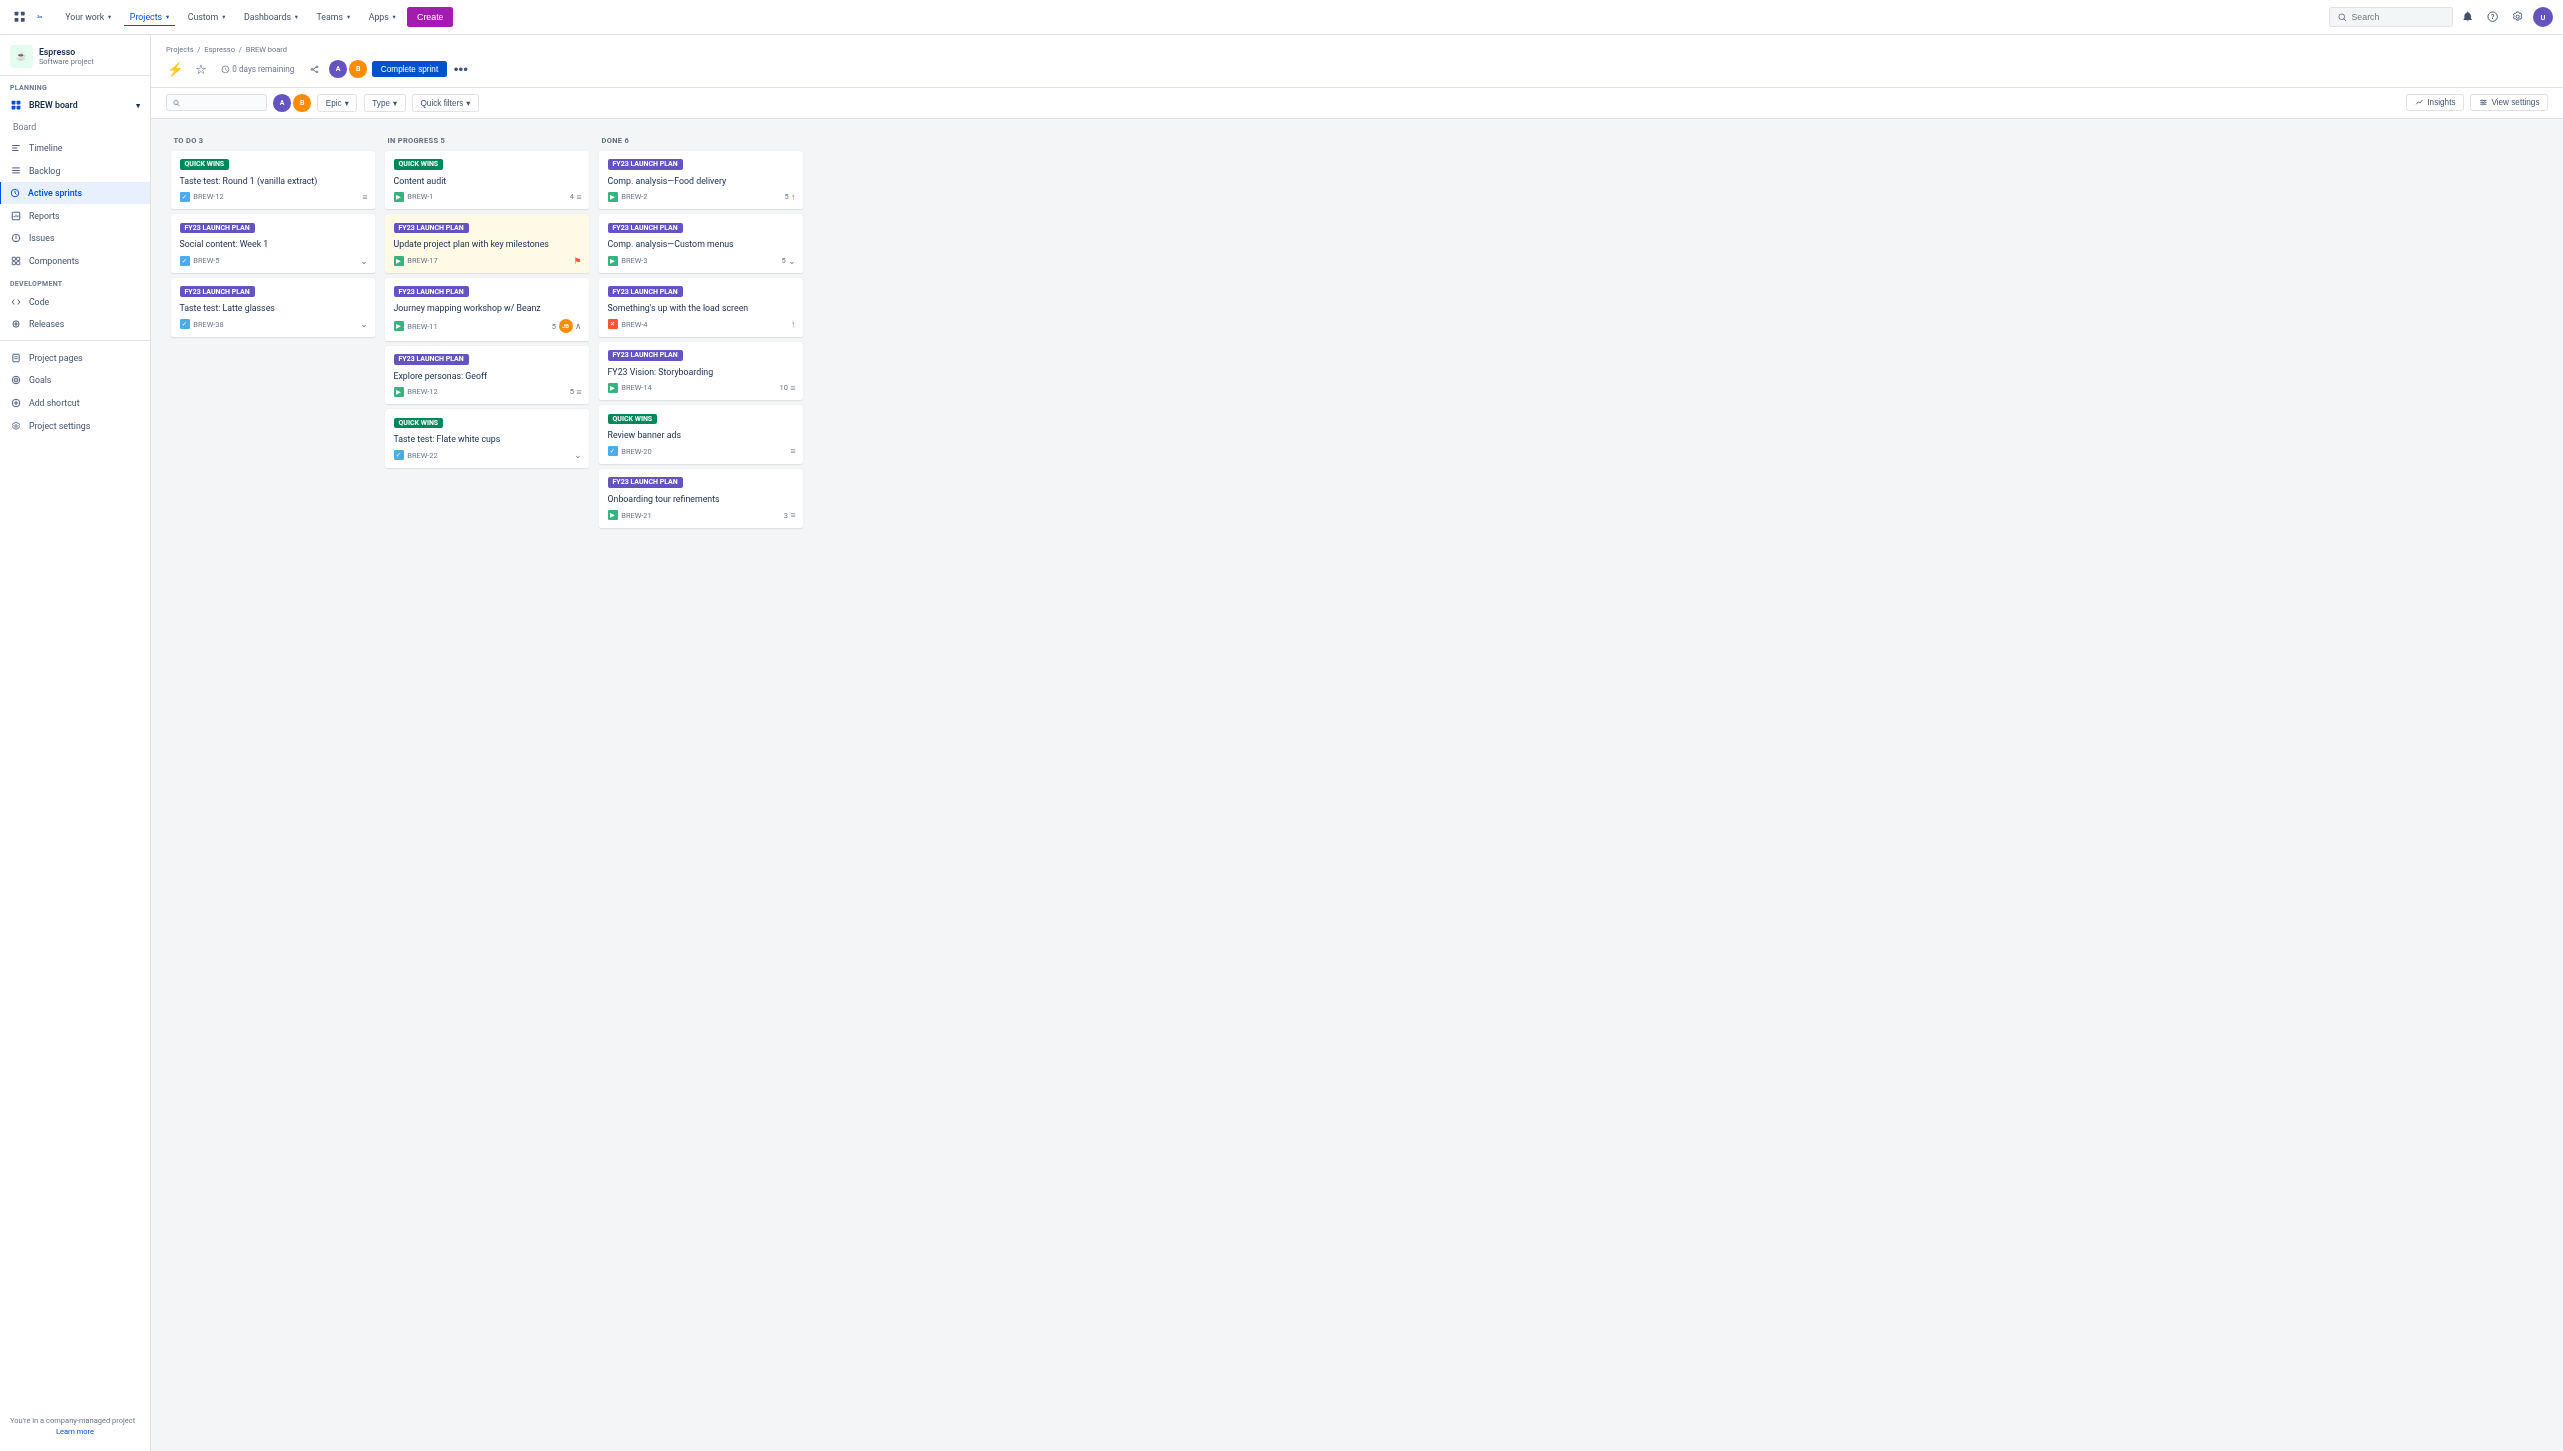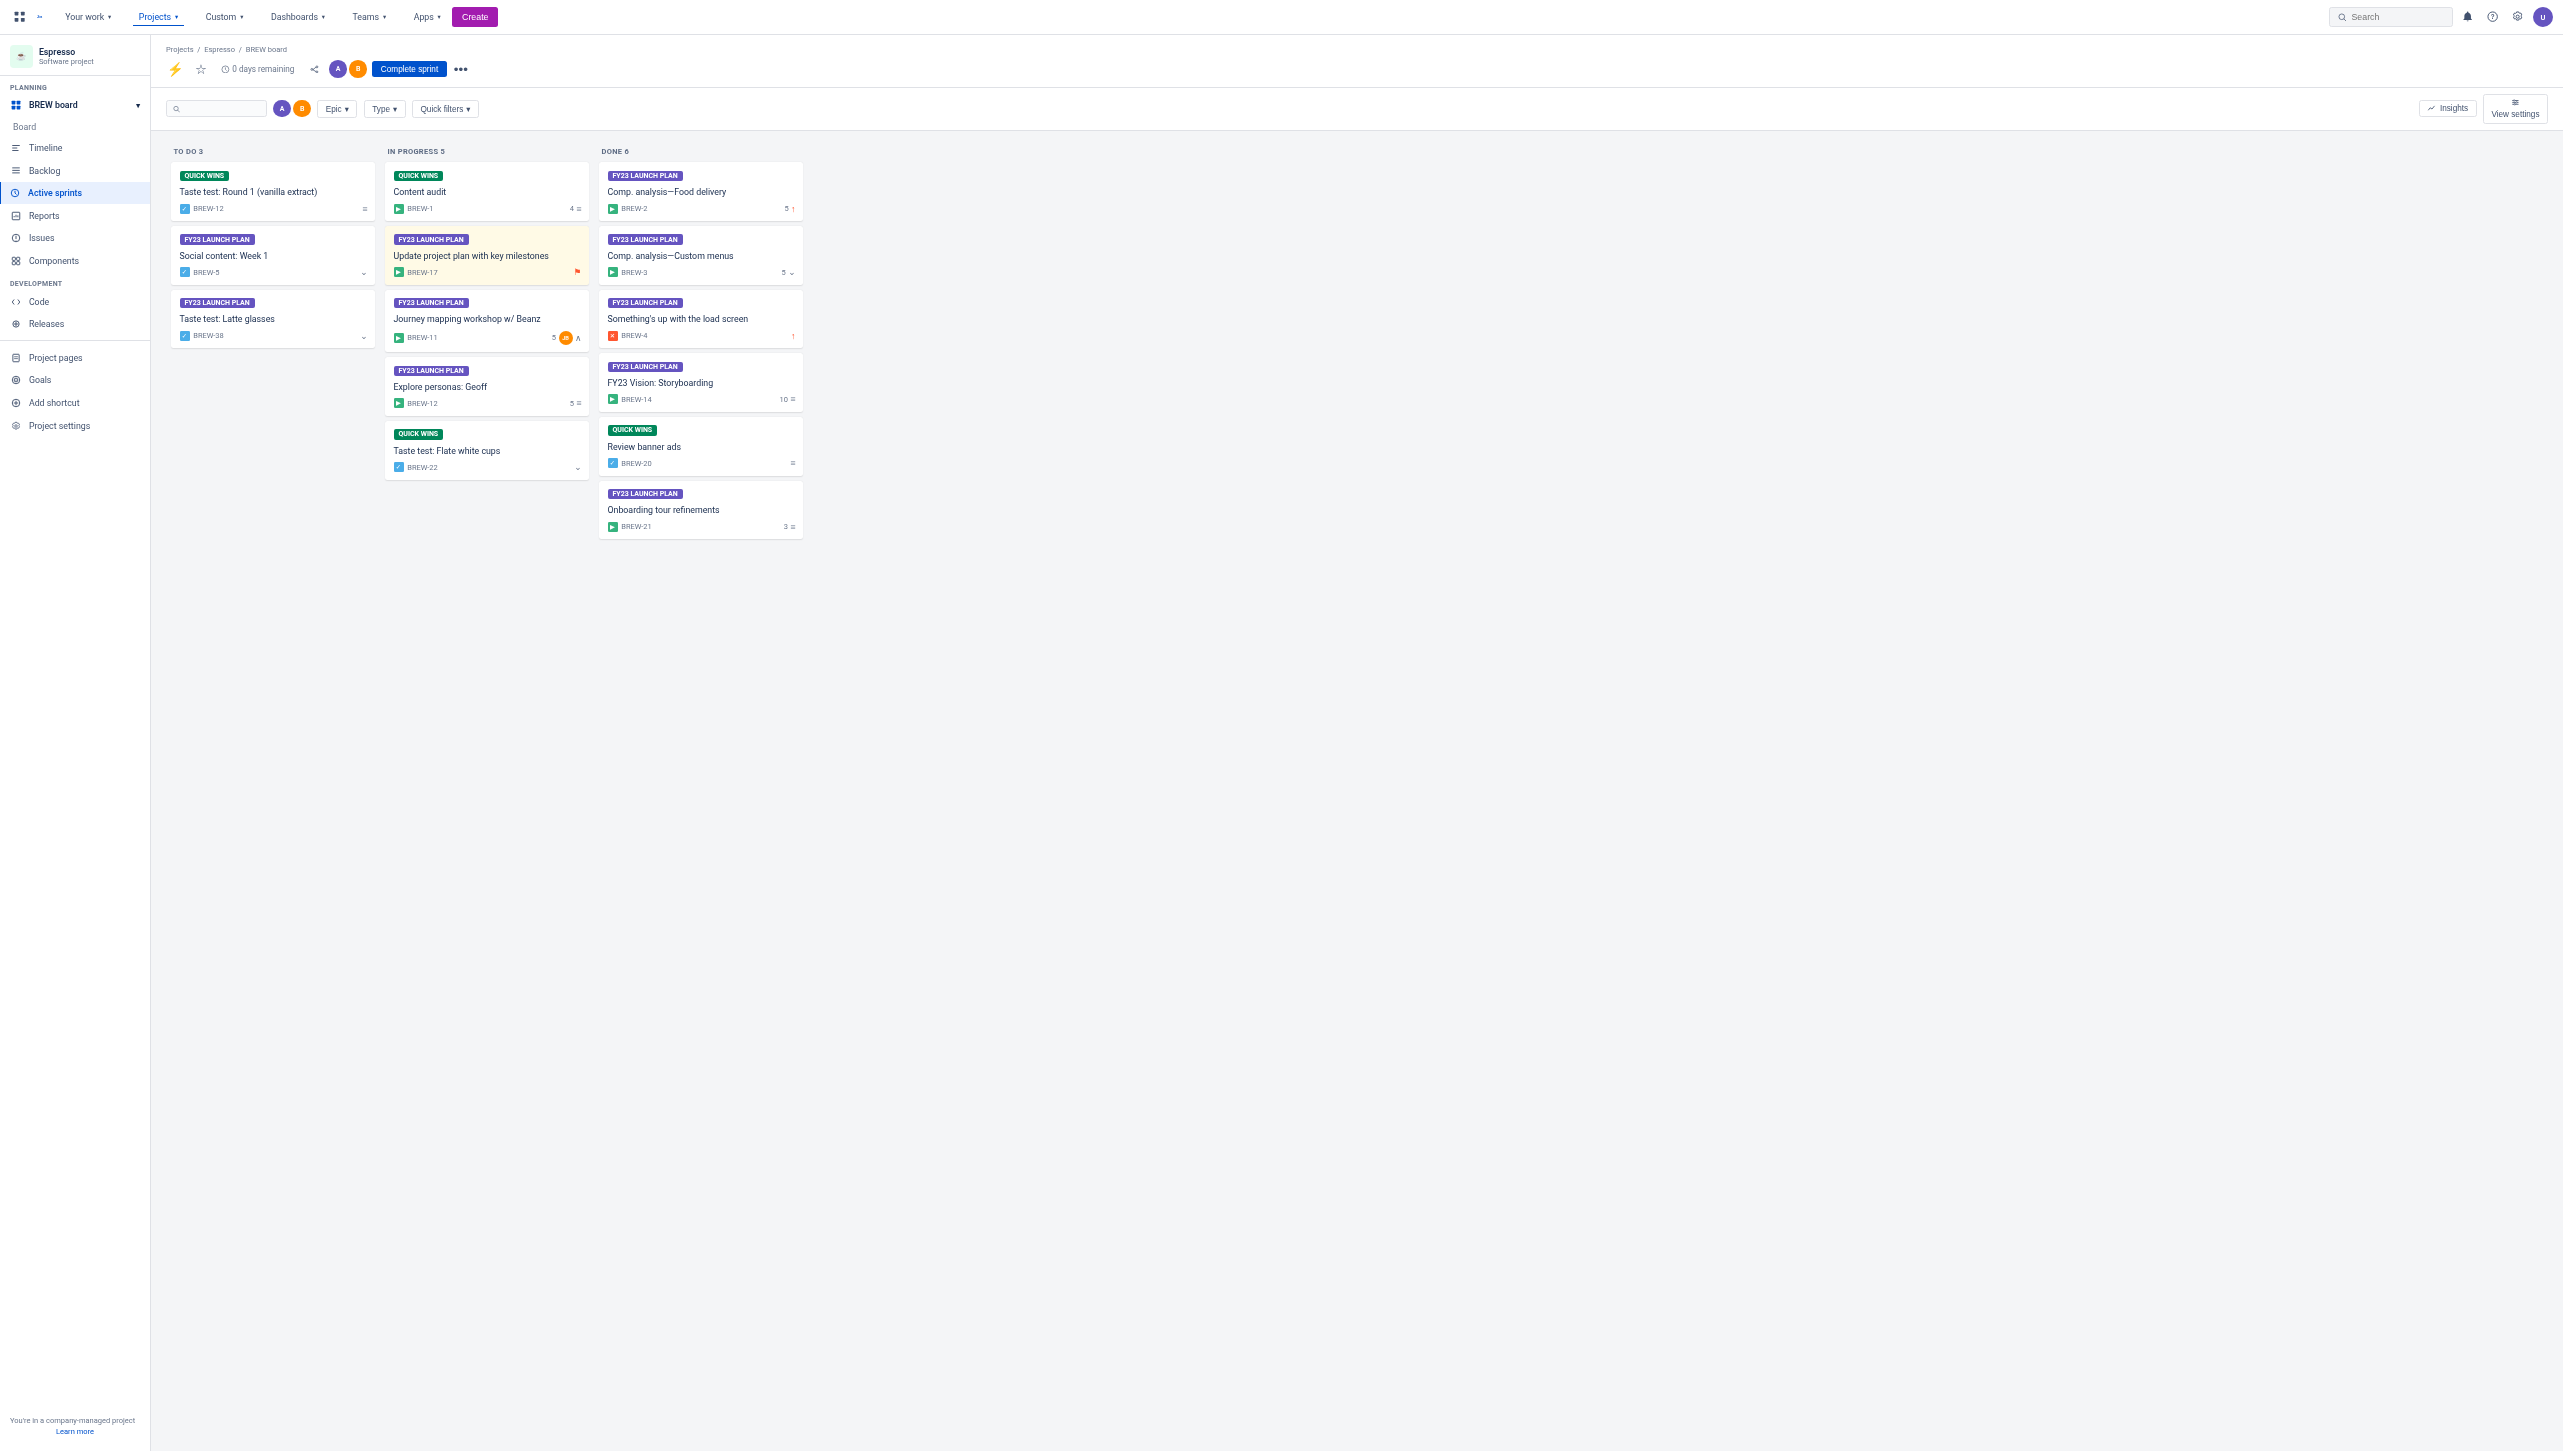--- a/index.html
+++ b/index.html
@@ -14,21 +14,21 @@
       align-items: center;
       padding: 0 10px;
       gap: 5px;
       position: sticky;
       top: 0;
       z-index: 100;
     }
     .nav-logo { display: flex; align-items: center; gap: 3.8px; margin-right: 2.5px; }
     .nav-logo .jira-icon { width: 17.6px; height: 17.6px; background: #0052CC; border-radius: 2.5px; display:flex; align-items:center; justify-content:center; }
     .nav-logo .jira-icon svg { width: 11.3px; height: 11.3px; }
-    .nav-items { display: flex; align-items: center; gap: 15px; }
+    .nav-items { display: flex; align-items: center; gap: 6px; }
     .nav-item {
       display: flex; align-items: center; gap: 2.5px;
       padding: 3.8px 6.3px;
       border-radius: 1.9px;
       cursor: pointer;
       font-size: 8.8px;
       color: #42526E;
       font-weight: 400;
       white-space: nowrap;
     }
@@ -186,21 +186,20 @@
     }
     .view-settings-btn {
       display: flex; align-items: center; gap: 3.8px;
       border: 0.6px solid #DFE1E6;
       border-radius: 2.5px;
       padding: 3.1px 7.5px;
       background: #fff;
       font-size: 8.2px;
       color: #42526E;
       cursor: pointer;
-      flex-direction: column;
     }
 
     
     .board-area { flex: 1; overflow-x: auto; padding: 10px 15px; display: flex; align-items: flex-start; }
     .board-column {
       min-width: 214px;
       width: 214px;
       background: #F4F5F7;
       border-radius: 2.5px;
       display: flex;

